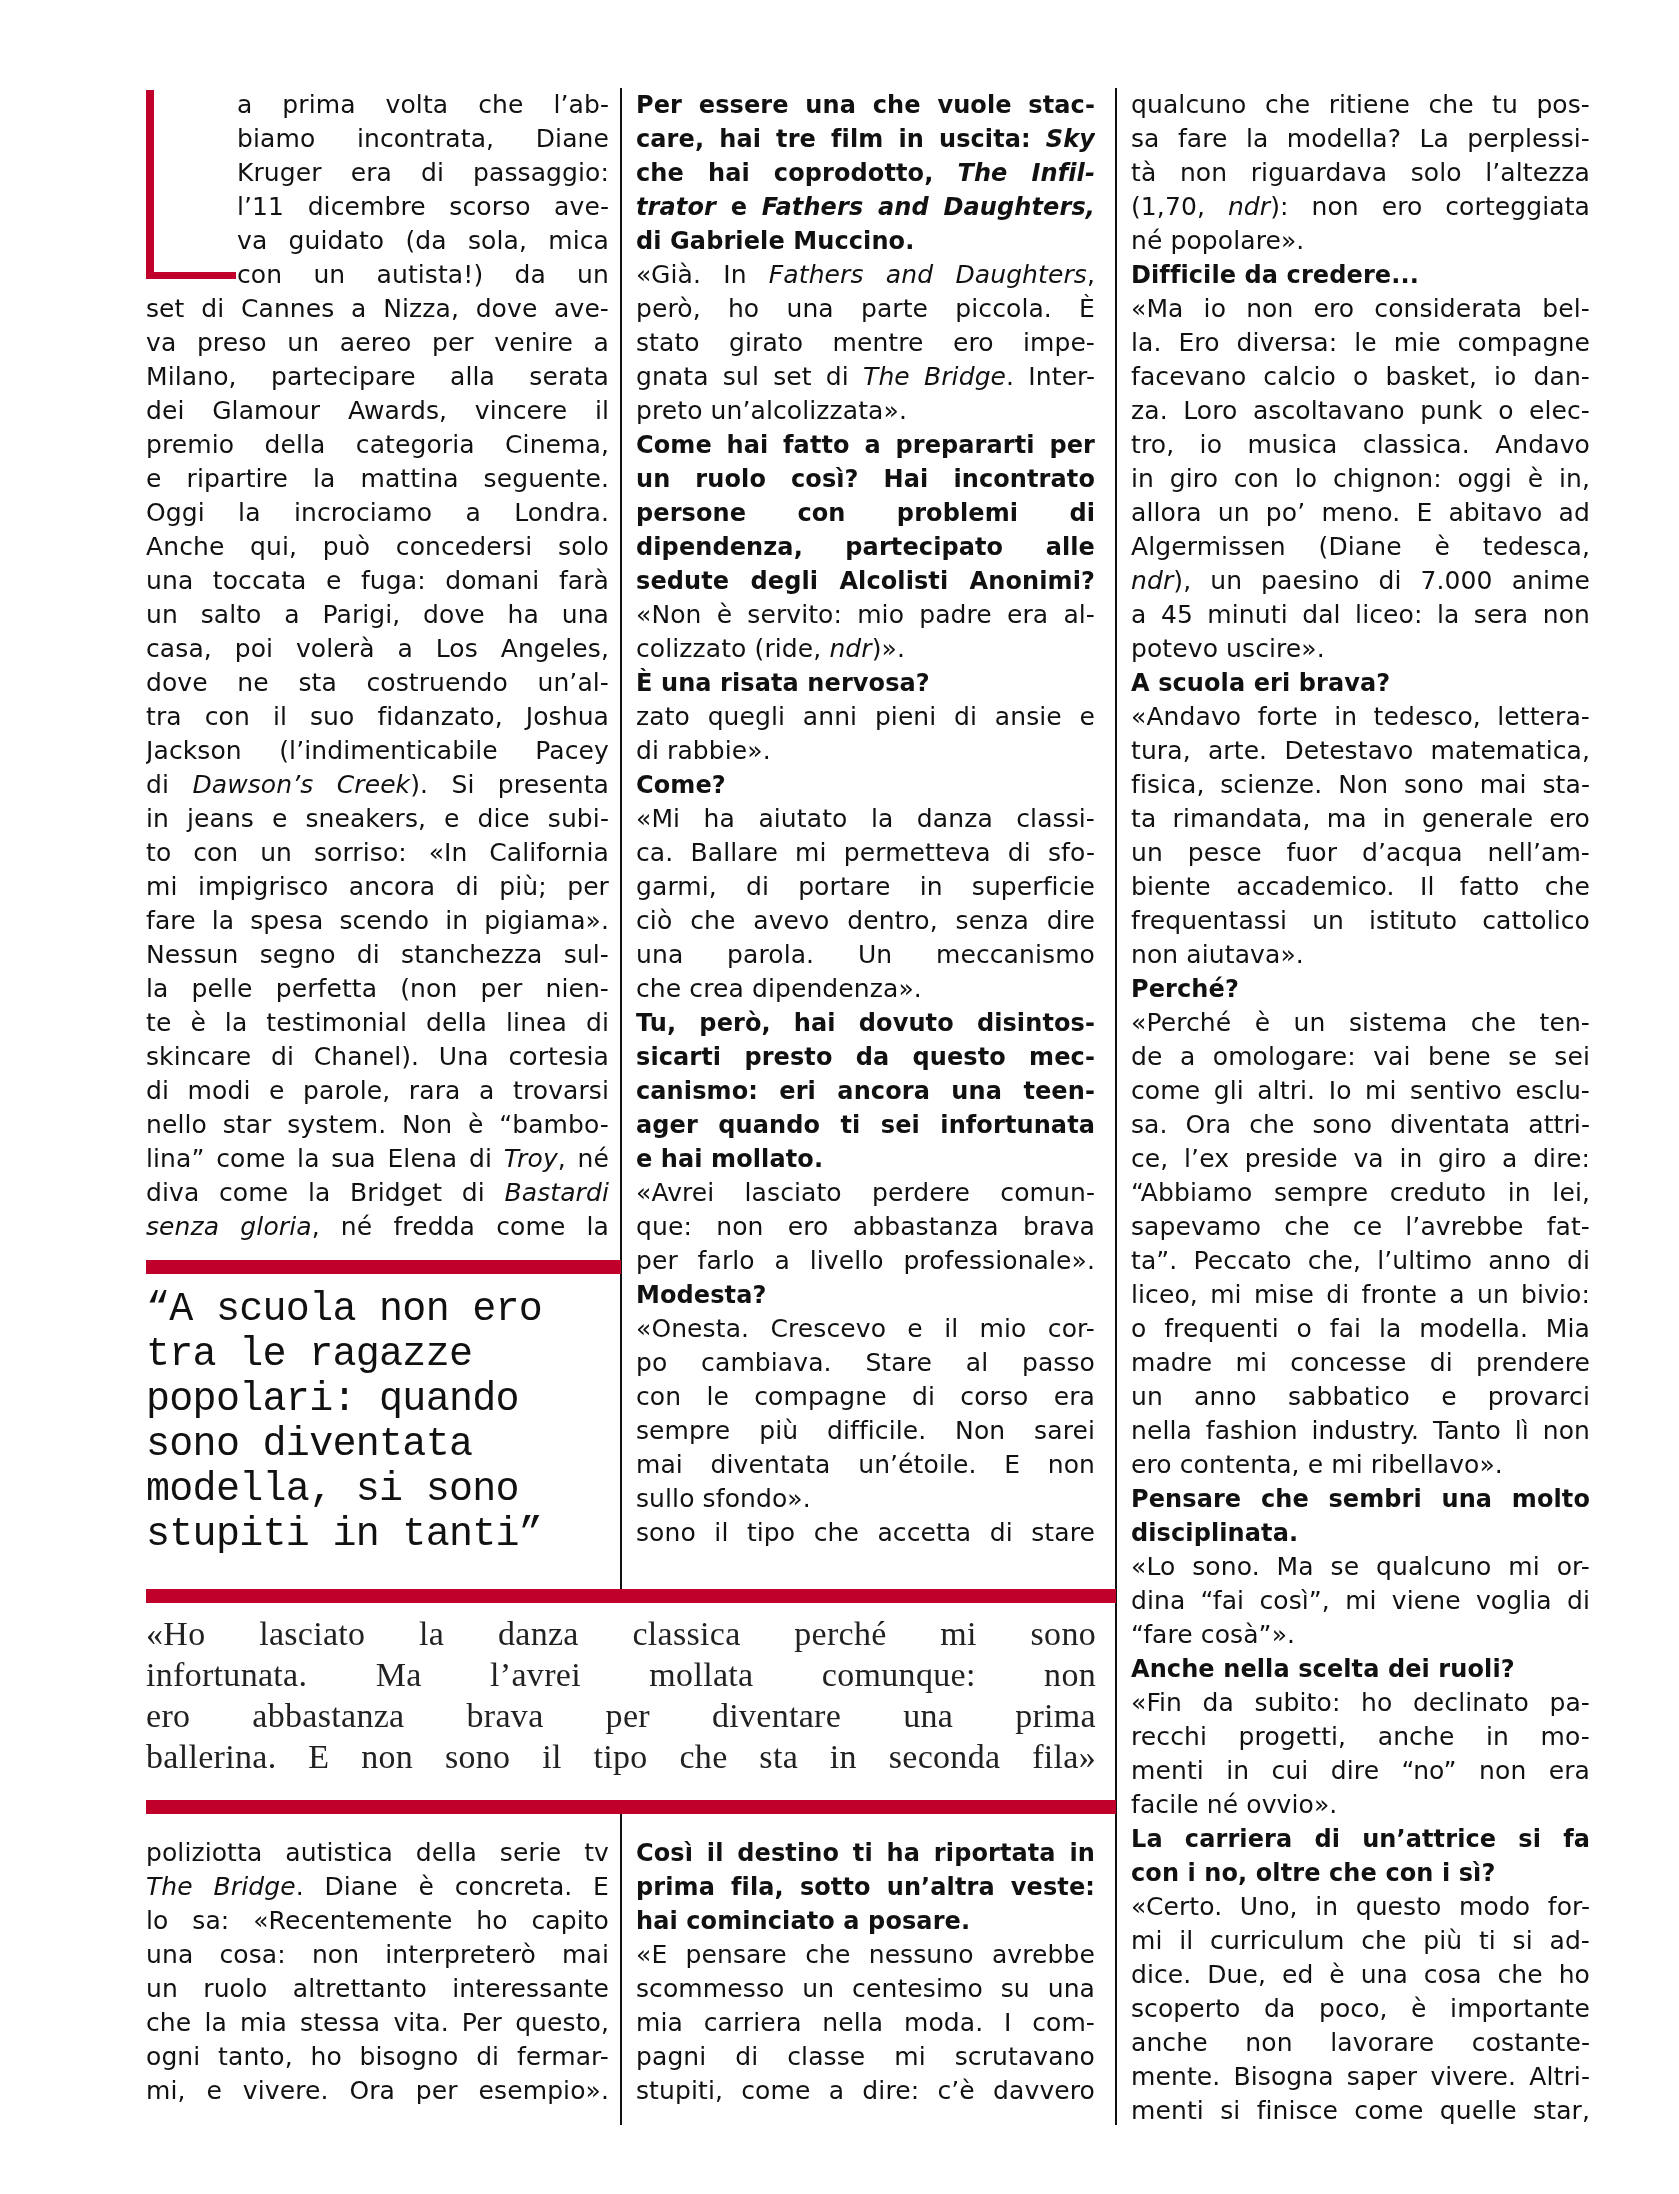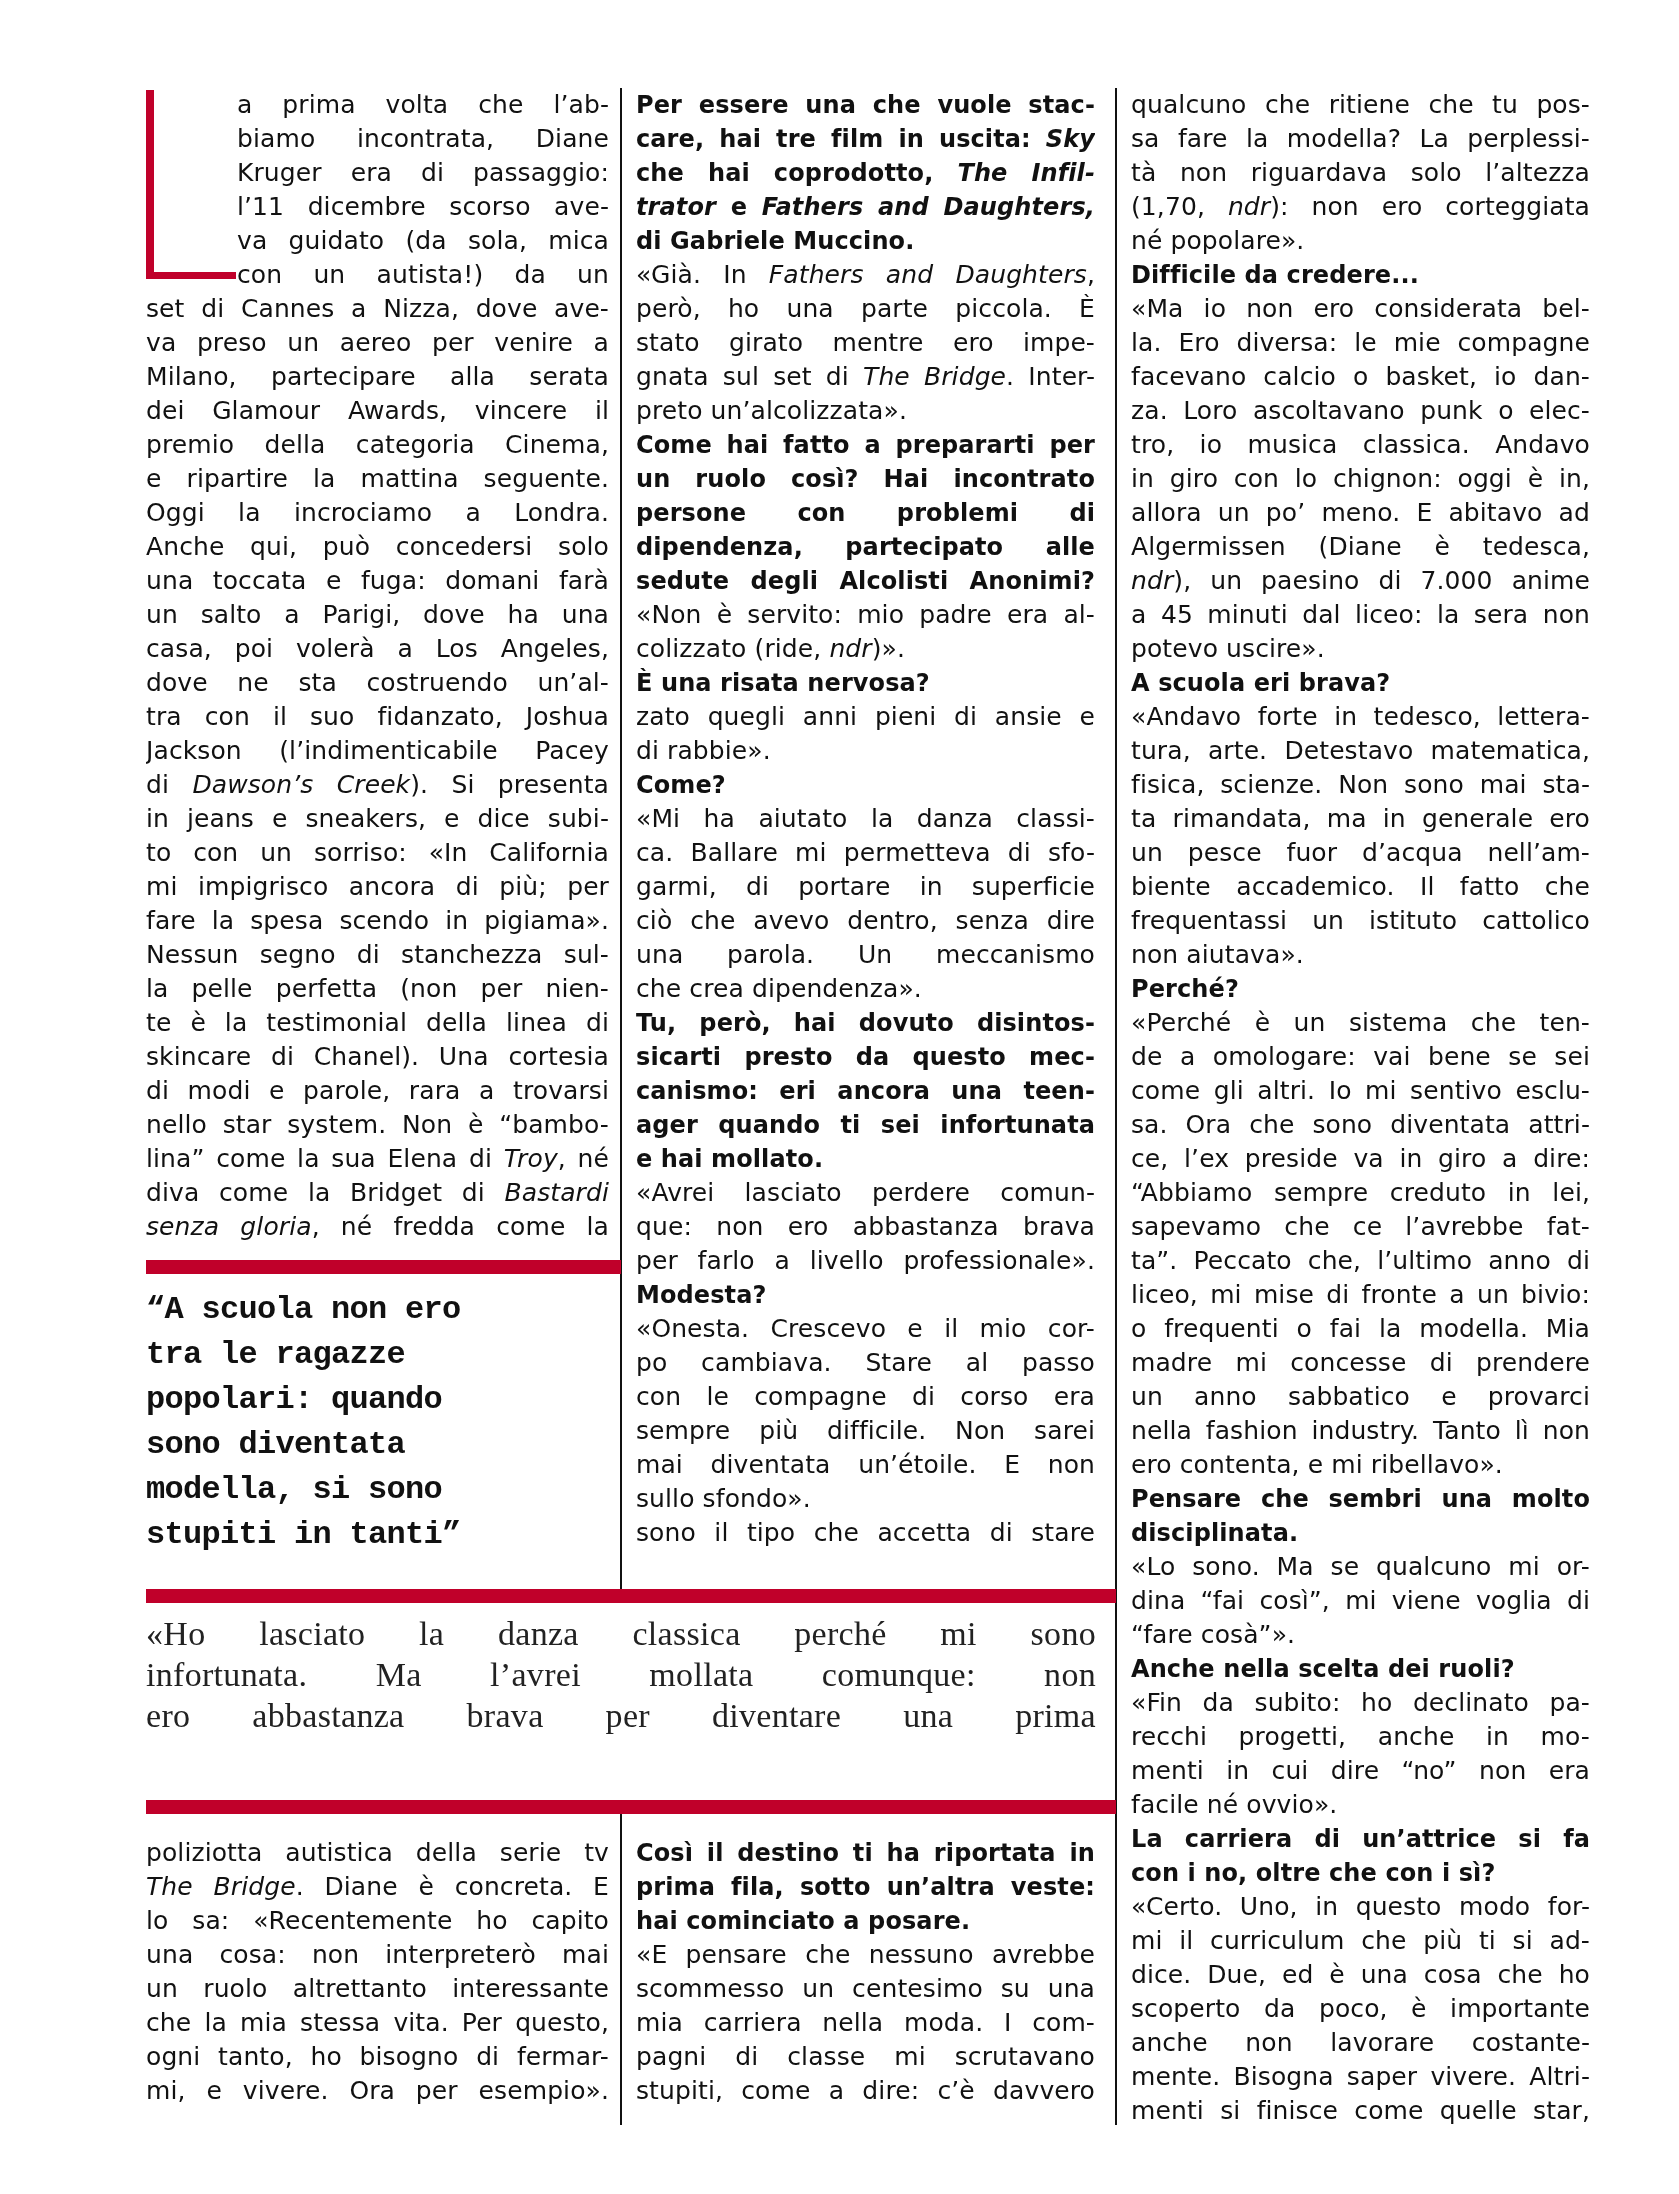--- a/index.html
+++ b/index.html
@@ -18,22 +18,22 @@
   .c2 { left:628px; top:88px; width:459px; }
   .c3 { left:1123px; top:88px; width:459px; }
   .c1 .indent { margin-left:91px; }
   .b1 { left:138px; top:1836px; width:463px; }
   .b2 { left:628px; top:1836px; width:459px; }
   .divider { position:absolute; width:2px; background:#111; }
   .redbar { position:absolute; background:#c0002a; height:14px; }
   .dropcap-v { position:absolute; left:138px; top:90px; width:8px; height:189px; background:#c0002a; }
   .dropcap-h { position:absolute; left:138px; top:272px; width:90px; height:6.8px; background:#c0002a; }
   .pq1 { position:absolute; left:138px; top:1287px; width:466px; }
-  .pq1 .pl { display:block; font-family:"Liberation Mono", "DejaVu Sans Mono", monospace; font-weight:bold;
-             font-size:32px; line-height:45px; height:45px; white-space:nowrap; letter-spacing:-0.7px; color:#111; }
+  .pq1 .pl { display:block; font-family:"Liberation Mono", "DejaVu Sans Mono", monospace; font-weight:normal;
+             font-size:40px; line-height:45px; height:45px; white-space:nowrap; letter-spacing:-0.7px; color:#111; }
   .pq2 { position:absolute; left:138px; top:1613px; width:950px; }
   .pq2 .pl { display:block; font-family:Liberation Serif, serif; font-weight:200; font-size:34px;
              line-height:41px; height:41px; white-space:nowrap; text-align:justify; text-align-last:justify;
              color:#222; letter-spacing:0.3px; -webkit-text-stroke:0; font-stretch:condensed; }
 </style>
 </head>
 <body>
 
 <div class="page">
 
@@ -198,20 +198,21 @@
     <span class="pl">popolari: quando</span>
     <span class="pl">sono diventata</span>
     <span class="pl">modella, si sono</span>
     <span class="pl">stupiti in tanti”</span>
   </div>
 
   <div class="pq2">
     <span class="pl">«Ho lasciato la danza classica perché mi sono</span>
     <span class="pl">infortunata. Ma l’avrei mollata comunque: non</span>
     <span class="pl">ero abbastanza brava per diventare una prima</span>
+    <span class="pl">ballerina. E non sono il tipo che sta in seconda fila»</span>
   </div>
 
   <div class="col b1" id="bcol1">
       <span class="ln">poliziotta autistica della serie tv</span>
       <span class="ln"><span></span><i>The Bridge</i><span>. Diane è concreta. E</span></span>
       <span class="ln">lo sa: «Recentemente ho capito</span>
       <span class="ln">una cosa: non interpreterò mai</span>
       <span class="ln">un ruolo altrettanto interessante</span>
       <span class="ln">che la mia stessa vita. Per questo,</span>
       <span class="ln">ogni tanto, ho bisogno di fermar-</span>

